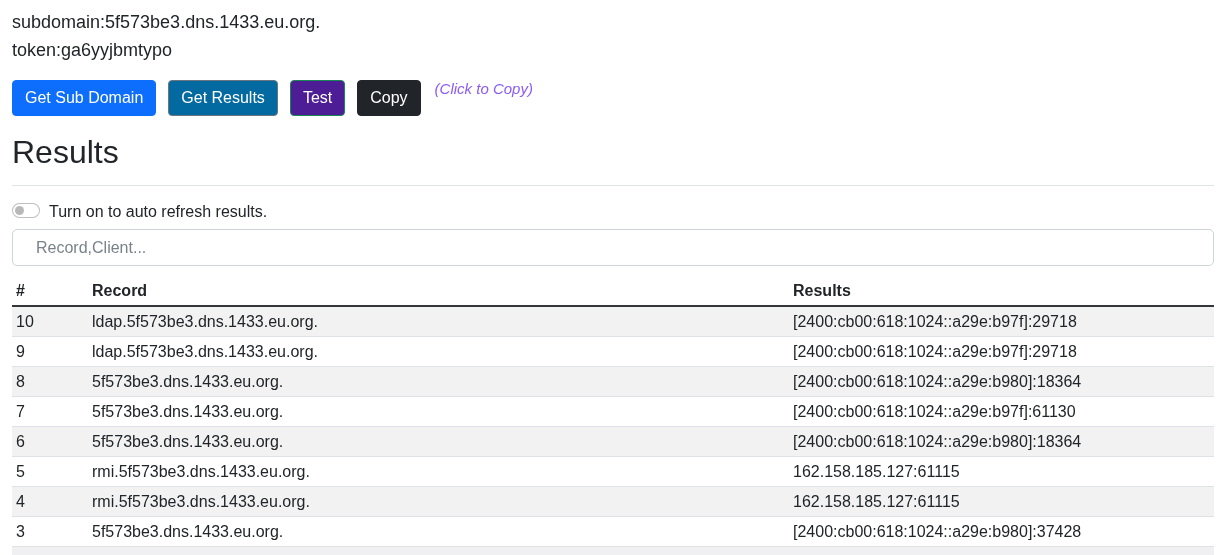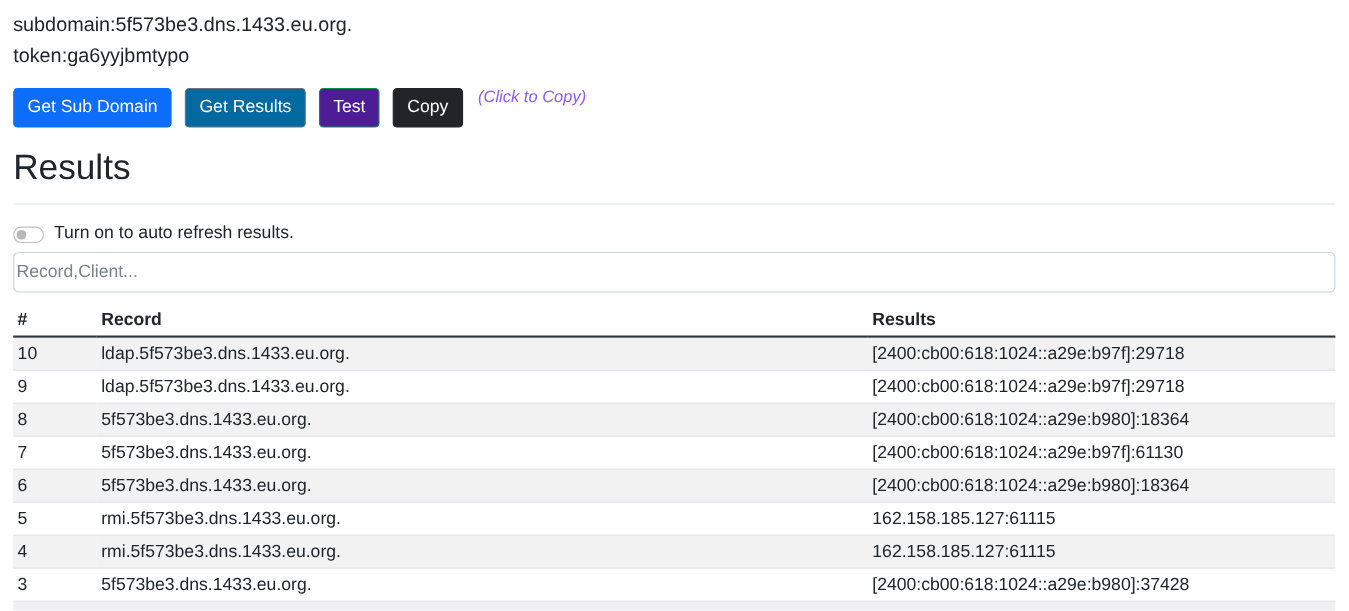--- a/index.html
+++ b/index.html
@@ -21,36 +21,36 @@
   }
   .btn-primary   { background: #0d6efd; border-color: #0d6efd; }
   .btn-secondary { background: #0369a1; border-color: #6c757d; }
   .btn-success   { background: #4c1d95; border-color: #198754; }
   .btn-dark      { background: #212529; border-color: #212529; }
   .copy-hint { font-style: italic; font-size: 15px; color: #8b5cf6; margin-left: 2px; }
 
   .results-title { font-size: 32px; font-weight: 400; line-height: 38px; margin: 17px 0 0 0; }
   .divider { border: 0; border-top: 1px solid #e0e4e8; margin: 14px 0 0 0; }
 
-  .switch-row { display: flex; align-items: flex-end; gap: 9px; margin-top: 17px; }
+  .switch-row { display: flex; align-items: flex-start; gap: 9px; margin-top: 17px; }
   .switch {
     width: 28px; height: 15px; flex: 0 0 28px;
     border: 1px solid rgba(0,0,0,.25); border-radius: 8px;
     background: #fff; position: relative; cursor: pointer;
   }
   .switch .knob {
     position: absolute; left: 2px; top: 2px;
     width: 9px; height: 9px; border-radius: 50%;
     background: rgba(0,0,0,.28);
   }
   .switch-label { font-size: 16px; }
 
   .filter-input {
     display: block; width: 100%; margin-top: 8px;
-    height: 37px; padding: 6px 2px;
+    height: 37px; padding: 6px 23px;
     font-family: inherit; font-size: 16px; color: #212529;
     border: 1px solid #ced4da; border-radius: 5px; outline: none;
     background: #fff;
   }
   .filter-input::placeholder { color: #79828a; opacity: 1; }
 
   table.results-table { width: 100%; border-collapse: collapse; margin-top: 10px; font-size: 16px; }
   .results-table th {
     text-align: left; font-weight: 700;
     padding: 4px 4px; line-height: 21px;

